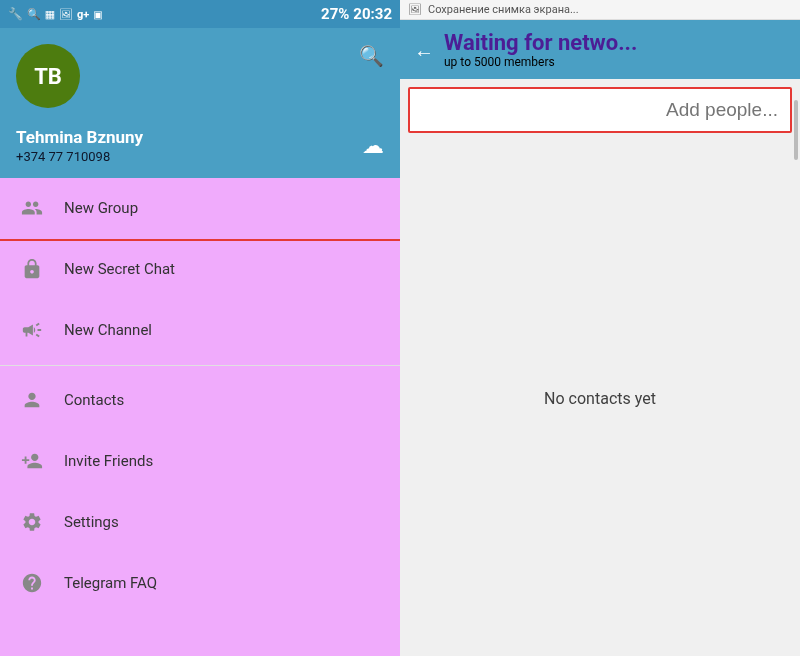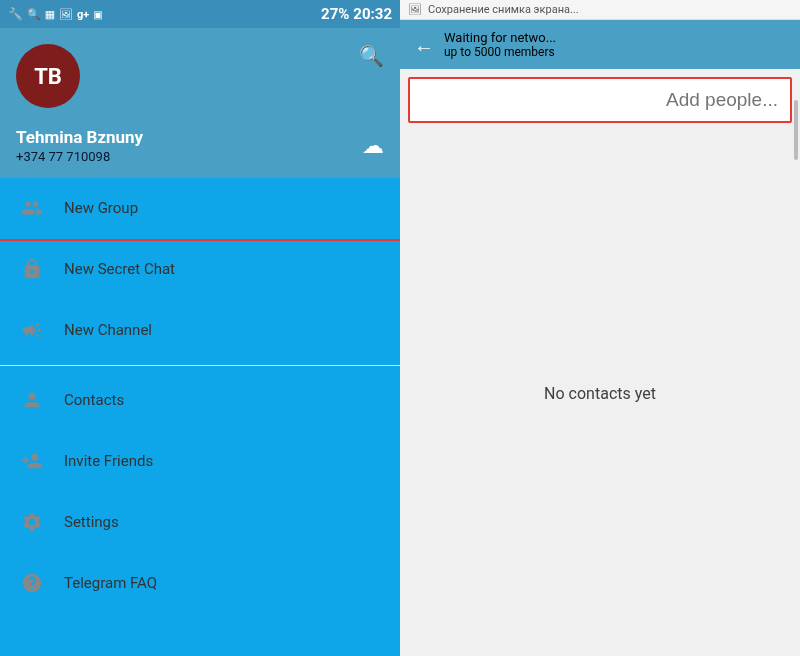--- a/index.html
+++ b/index.html
@@ -56,21 +56,21 @@
     .profile-top-row {
       display: flex;
       align-items: flex-start;
       justify-content: space-between;
       margin-bottom: 10px;
     }
     .avatar-circle {
       width: 64px;
       height: 64px;
       border-radius: 50%;
-      background: #7f1d1d;
+      background: #4d7c0f;
       display: flex;
       align-items: center;
       justify-content: center;
       color: #fff;
       font-size: 22px;
       font-weight: bold;
     }
     .search-icon-header {
       color: #fff;
       font-size: 20px;
@@ -94,21 +94,21 @@
     }
     .cloud-icon {
       color: #fff;
       font-size: 22px;
     }
 
     
     .menu-list {
       flex: 1;
       overflow-y: auto;
-      background: #0ea5e9;
+      background: #f0abfc;
     }
     .menu-item {
       display: flex;
       align-items: center;
       padding: 14px 16px;
       cursor: pointer;
       border-bottom: 1px solid transparent;
       position: relative;
     }
     .menu-icon {
@@ -169,23 +169,23 @@
     .back-arrow {
       color: #fff;
       font-size: 20px;
       cursor: pointer;
     }
     .right-header-text {
       display: flex;
       flex-direction: column;
     }
     .right-title {
-      color: #000000;
-      font-size: 13px;
-      font-weight: normal;
+      color: #4c1d95;
+      font-size: 22px;
+      font-weight: bold;
     }
     .right-subtitle {
       color: #000000;
       font-size: 12px;
     }
 
     .add-people-container {
       background: #fff;
       margin: 8px 8px;
       border: 2px solid #e53935;

